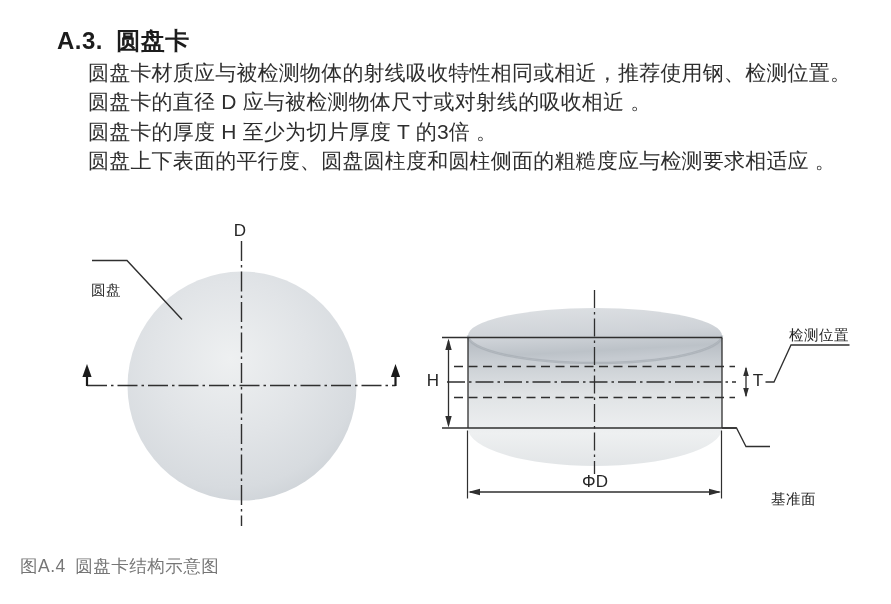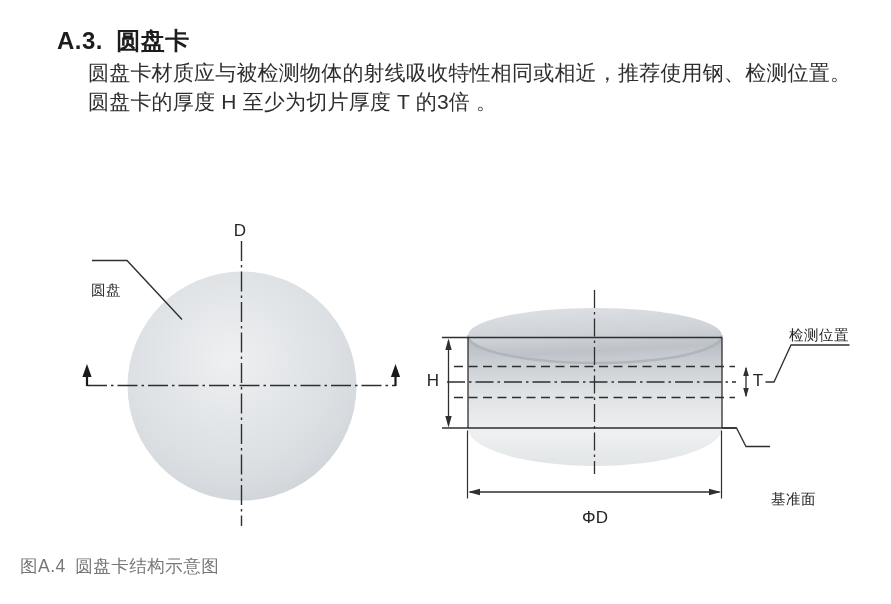--- a/index.html
+++ b/index.html
@@ -30,21 +30,23 @@
 </style>
 </head>
 <body>
 
 <div id="page">
 
   <div class="abs" id="heading">A.3. 圆盘卡</div>
 
   <div class="abs" id="paragraphs">
     <p>圆盘卡材质应与被检测物体的射线吸收特性相同或相近，推荐使用钢、检测位置。</p>
+    <p>圆盘卡的直径 D 应与被检测物体尺寸或对射线的吸收相近 。</p>
     <p>圆盘卡的厚度 H 至少为切片厚度 T 的3倍 。</p>
+    <p>圆盘上下表面的平行度、圆盘圆柱度和圆柱侧面的粗糙度应与检测要求相适应 。</p>
   </div>
 
   <div id="figure">
     <svg width="891" height="604" viewBox="0 0 891 604">
       <defs>
         <radialGradient id="discGrad" cx="45%" cy="38%" r="75%">
           <stop offset="0%" stop-color="#eef0f1"></stop>
           <stop offset="45%" stop-color="#e1e4e7"></stop>
           <stop offset="75%" stop-color="#d7dbdf"></stop>
           <stop offset="92%" stop-color="#cbd0d5"></stop>
@@ -126,20 +128,20 @@
           <polygon points="468,492 480,488.8 480,495.2" fill="#2f2f2f"></polygon>
           <polygon points="721,492 709,488.8 709,495.2" fill="#2f2f2f"></polygon>
         </g>
       </g>
     </svg>
 
     <div class="fig-label fl-14" style="left:91px;top:238px;margin-top:43px;">圆盘</div>
     <div class="fig-label fl-17 ctr" style="left:229px;top:221px;width:22px;">D</div>
     <div class="fig-label fl-17 ctr" style="left:424px;top:371px;width:18px;">H</div>
     <div class="fig-label fl-17 ctr" style="left:750px;top:371px;width:16px;">T</div>
-    <div class="fig-label fl-17 ctr" style="left:577px;top:472px;width:36px;margin-top:36px;">ΦD</div>
+    <div class="fig-label fl-17 ctr" style="left:577px;top:472px;width:36px;">ΦD</div>
     <div class="fig-label fl-14" style="left:789px;top:326px;">检测位置</div>
     <div class="fig-label fl-14" style="left:771px;top:459px;margin-top:31px;">基准面</div>
   </div>
 
   <div class="abs" id="caption">图A.4 圆盘卡结构示意图</div>
 
 </div>
 
 </body></html>

